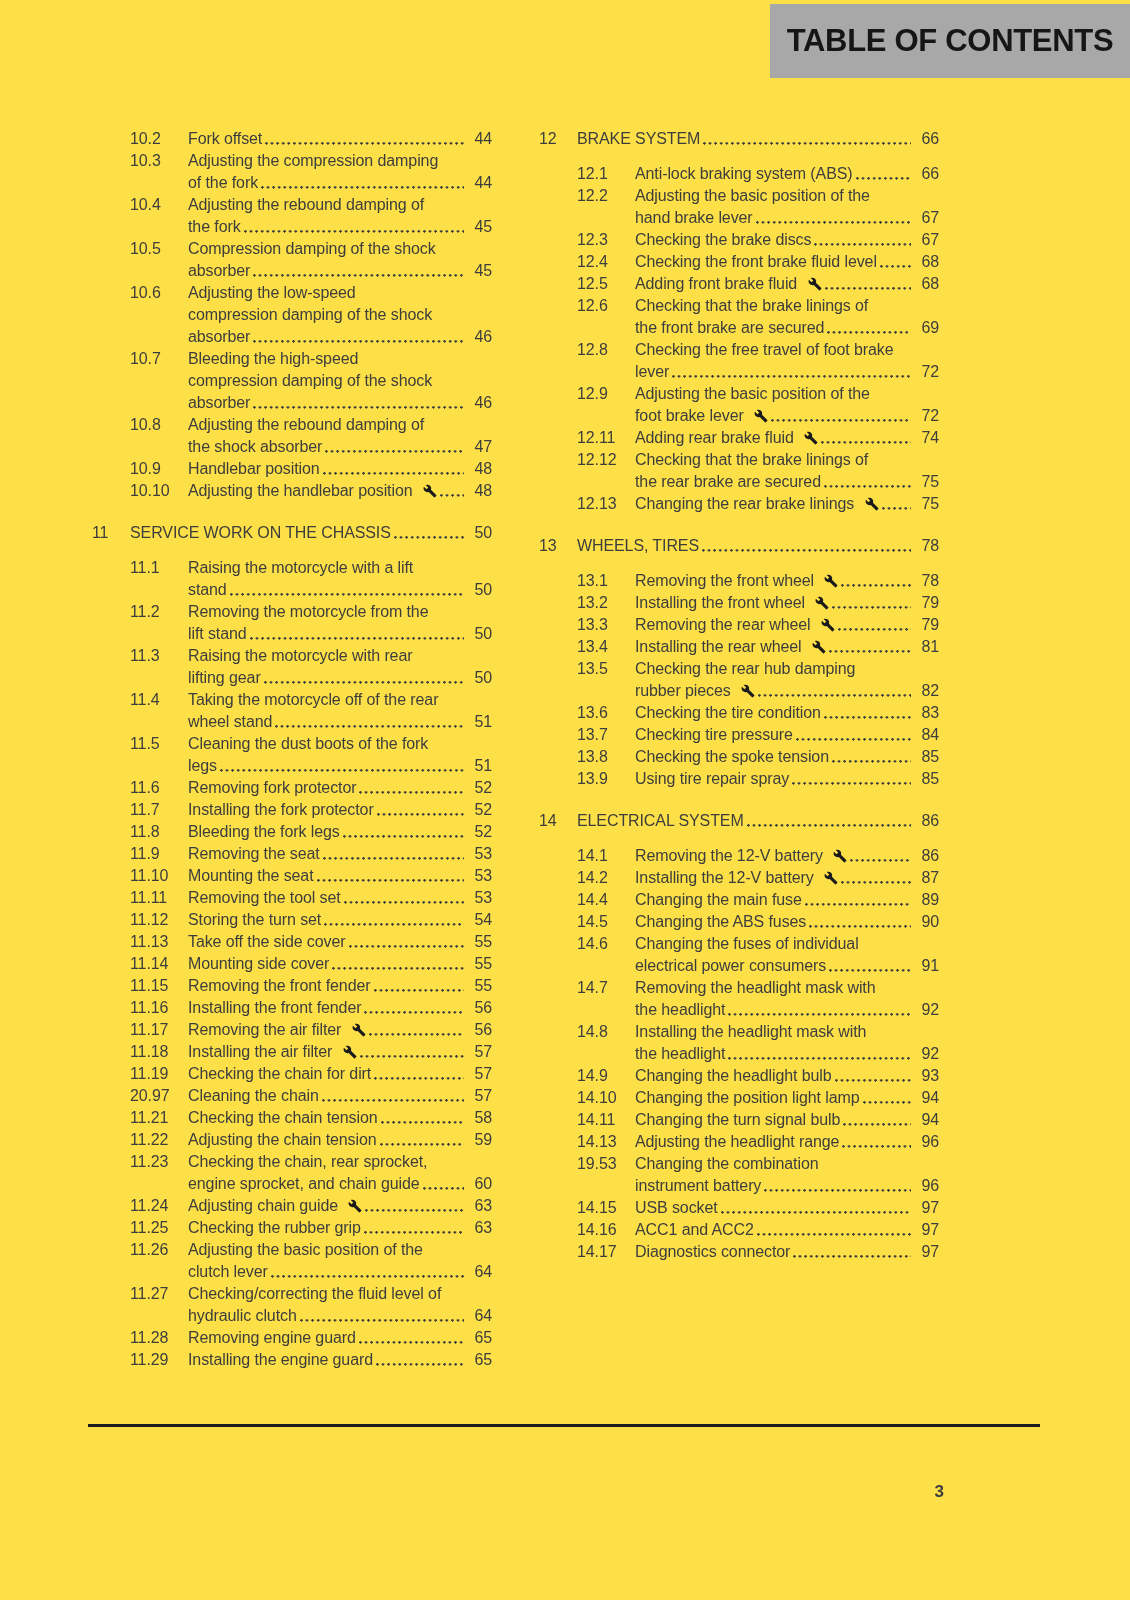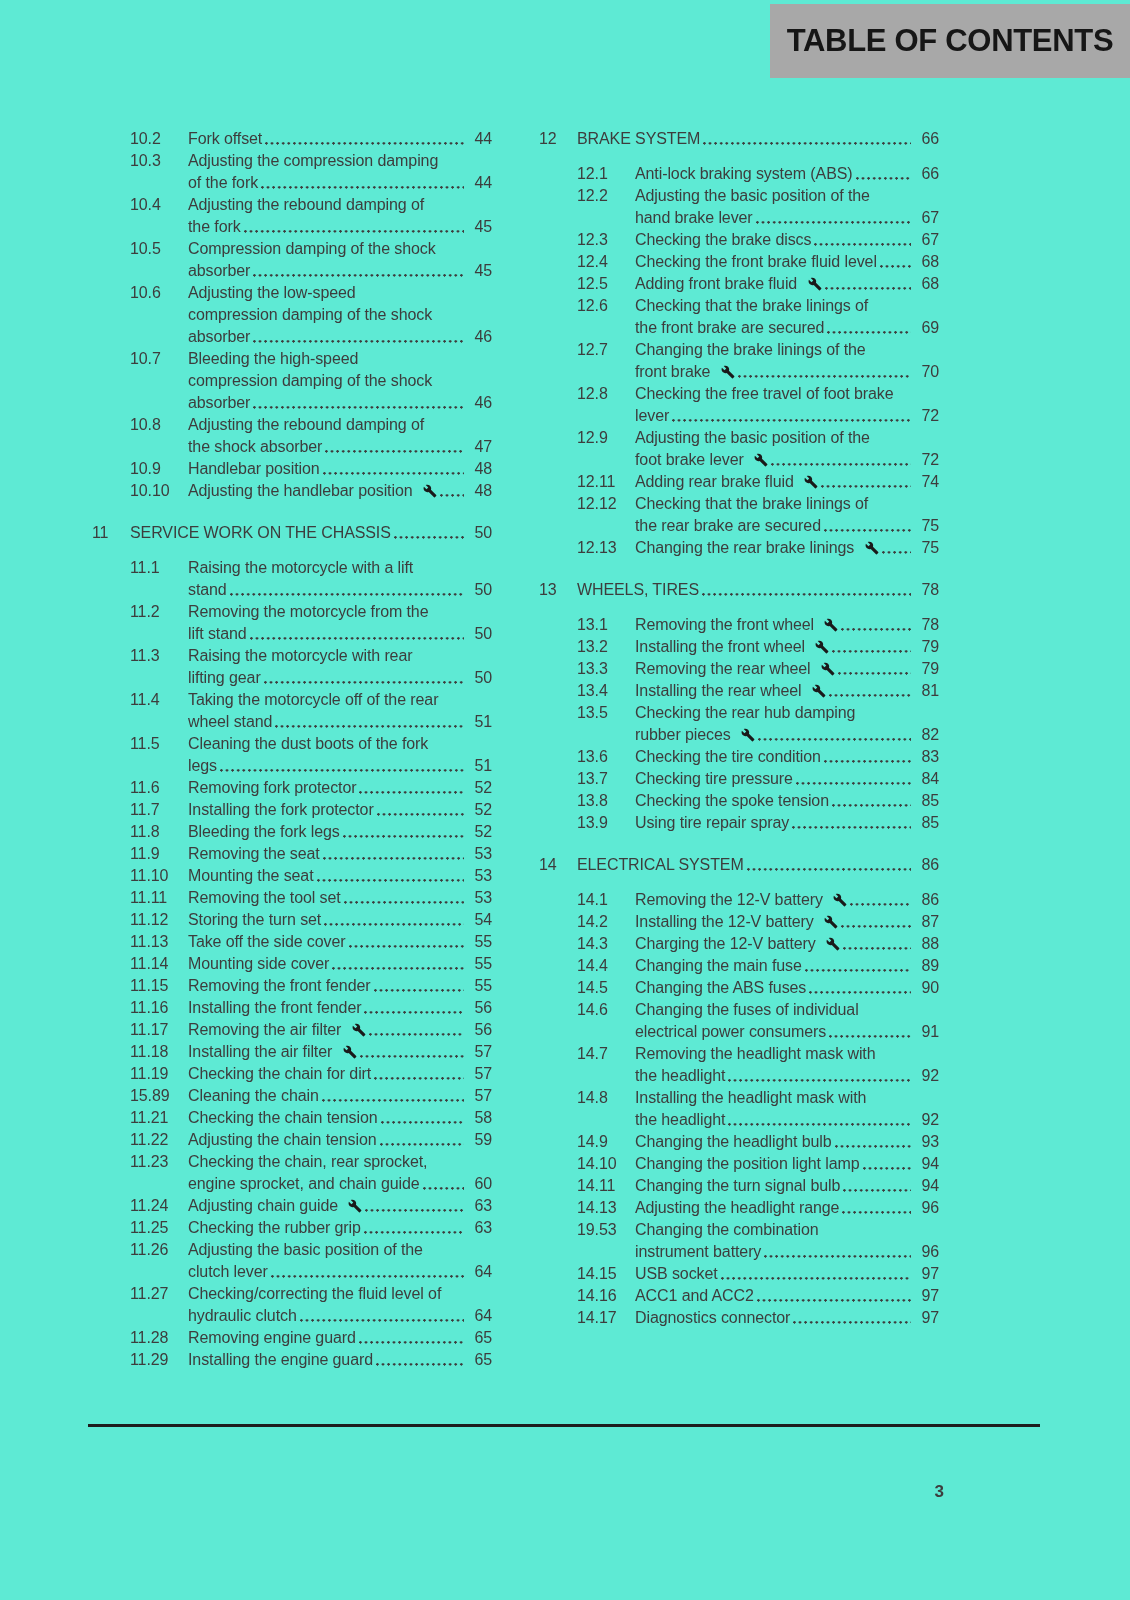--- a/index.html
+++ b/index.html
@@ -1,17 +1,17 @@
 <!DOCTYPE html>
 <html><head>
 <meta charset="utf-8">
 <style>
   html,body{margin:0;padding:0;background:#ffffff;}
   .page{
-    position:relative;width:1130px;height:1600px;background:#5eead4;
+    position:relative;width:1130px;height:1600px;background:#fde047;
     font-family:"Liberation Sans",sans-serif;color:#3d3d3d;overflow:hidden;
   }
   
   .header-bar{
     position:absolute;top:4px;left:770px;right:0;height:74px;
     display:flex;align-items:center;justify-content:center;
   }
   .header-title{
     font-size:31px;font-weight:700;letter-spacing:-0.3px;white-space:nowrap;
   }
@@ -388,21 +388,21 @@
     <span class="ebody">
             <div class="lastline">
               <span class="ttext">Checking the chain for dirt</span>
               <span class="leader"></span>
               <span class="pg">57</span>
             </div>
           </span>
   </div>
 
   <div class="entry">
-    <span class="enum">15.89</span>
+    <span class="enum">20.97</span>
     <span class="ebody">
             <div class="lastline">
               <span class="ttext">Cleaning the chain</span>
               <span class="leader"></span>
               <span class="pg">57</span>
             </div>
           </span>
   </div>
 
   <div class="entry">
@@ -584,35 +584,20 @@
     <span class="ebody">
             <div class="line">Checking that the brake linings of</div>
             <div class="lastline">
               <span class="ttext">the front brake are secured</span>
               <span class="leader"></span>
               <span class="pg">69</span>
             </div>
           </span>
   </div>
 
-  <div class="entry">
-    <span class="enum">12.7</span>
-    <span class="ebody">
-            <div class="line">Changing the brake linings of the</div>
-            <div class="lastline">
-              <span class="ttext">front brake
-  <svg class="wrench" viewBox="0 0 24 24" xmlns="http://www.w3.org/2000/svg">
-    <path d="M22.7 19l-9.1-9.1c.9-2.3.4-5-1.5-6.9-2-2-5-2.4-7.4-1.3L9 6 6 9 1.6 4.7C.4 7.1.9 10.1 2.9 12.1c1.9 1.9 4.6 2.4 6.9 1.5l9.1 9.1c.4.4 1 .4 1.4 0l2.3-2.3c.5-.4.5-1.1.1-1.4z" fill="#1a1a1a"></path>
-  </svg>
-</span>
-              <span class="leader"></span>
-              <span class="pg">70</span>
-            </div>
-          </span>
-  </div>
 
   <div class="entry">
     <span class="enum">12.8</span>
     <span class="ebody">
             <div class="line">Checking the free travel of foot brake</div>
             <div class="lastline">
               <span class="ttext">lever</span>
               <span class="leader"></span>
               <span class="pg">72</span>
             </div>
@@ -835,34 +820,20 @@
   <svg class="wrench" viewBox="0 0 24 24" xmlns="http://www.w3.org/2000/svg">
     <path d="M22.7 19l-9.1-9.1c.9-2.3.4-5-1.5-6.9-2-2-5-2.4-7.4-1.3L9 6 6 9 1.6 4.7C.4 7.1.9 10.1 2.9 12.1c1.9 1.9 4.6 2.4 6.9 1.5l9.1 9.1c.4.4 1 .4 1.4 0l2.3-2.3c.5-.4.5-1.1.1-1.4z" fill="#1a1a1a"></path>
   </svg>
 </span>
               <span class="leader"></span>
               <span class="pg">87</span>
             </div>
           </span>
   </div>
 
-  <div class="entry">
-    <span class="enum">14.3</span>
-    <span class="ebody">
-            <div class="lastline">
-              <span class="ttext">Charging the 12-V battery
-  <svg class="wrench" viewBox="0 0 24 24" xmlns="http://www.w3.org/2000/svg">
-    <path d="M22.7 19l-9.1-9.1c.9-2.3.4-5-1.5-6.9-2-2-5-2.4-7.4-1.3L9 6 6 9 1.6 4.7C.4 7.1.9 10.1 2.9 12.1c1.9 1.9 4.6 2.4 6.9 1.5l9.1 9.1c.4.4 1 .4 1.4 0l2.3-2.3c.5-.4.5-1.1.1-1.4z" fill="#1a1a1a"></path>
-  </svg>
-</span>
-              <span class="leader"></span>
-              <span class="pg">88</span>
-            </div>
-          </span>
-  </div>
 
   <div class="entry">
     <span class="enum">14.4</span>
     <span class="ebody">
             <div class="lastline">
               <span class="ttext">Changing the main fuse</span>
               <span class="leader"></span>
               <span class="pg">89</span>
             </div>
           </span>

